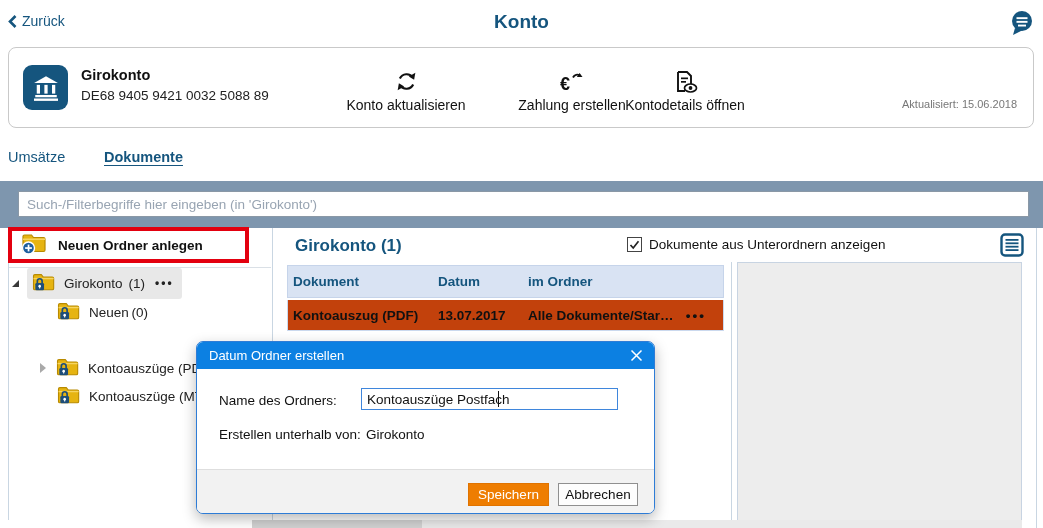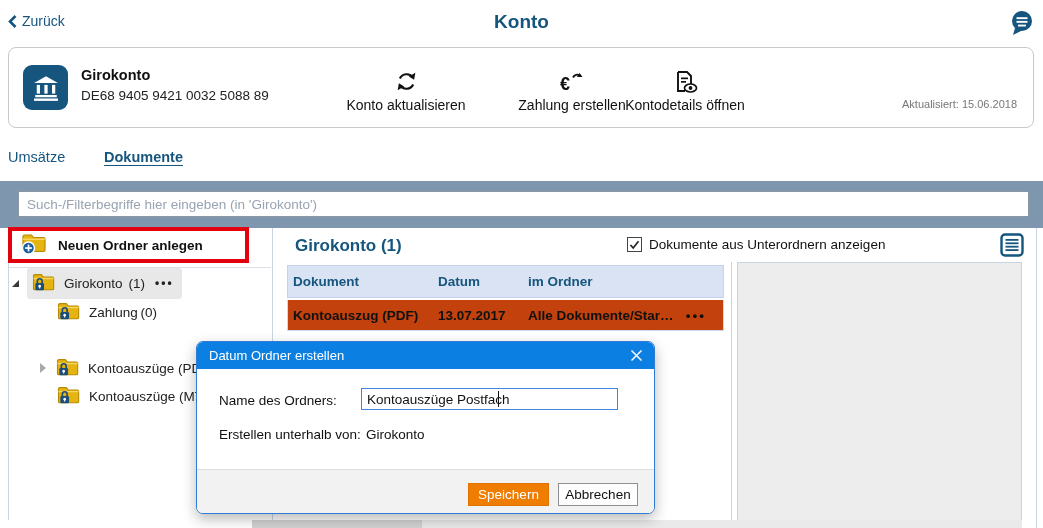--- a/index.html
+++ b/index.html
@@ -231,21 +231,21 @@
     <span>
       <svg width="27" height="22" viewBox="0 0 28 24">
         <path d="M2 5.5 q0-1.5 1.5-1.5 h7 l2 2.5 h10 q1.5 0 1.5 1.5 v11 q0 1.5 -1.5 1.5 h-19 q-1.5 0 -1.5-1.5 Z" fill="#E6B411" stroke="#B88A00" stroke-width="1.2"></path>
         <path d="M2 9 h22 v-1.5 h-22 Z" fill="#F6D561"></path>
         <rect x="4" y="13" width="9.5" height="8" rx="1.5" fill="#1D4E79"></rect>
         <path d="M6.2 13 v-2 a2.6 2.6 0 0 1 5.2 0 v2" fill="none" stroke="#1D4E79" stroke-width="1.8"></path>
         <circle cx="8.75" cy="16.5" r="1.4" fill="#fff"></circle>
         <rect x="8.2" y="16.5" width="1.1" height="2.6" fill="#fff"></rect>
       </svg>
     </span>
-    <span><span>Zahlung</span> <span>(0)</span></span>
+    <span><span>Neuen</span> <span>(0)</span></span>
   </div>
 
 
   <div class="tree-row tr-3">
     <span class="exp-closed"></span>
     <span>
       <svg width="27" height="22" viewBox="0 0 28 24">
         <path d="M2 5.5 q0-1.5 1.5-1.5 h7 l2 2.5 h10 q1.5 0 1.5 1.5 v11 q0 1.5 -1.5 1.5 h-19 q-1.5 0 -1.5-1.5 Z" fill="#E6B411" stroke="#B88A00" stroke-width="1.2"></path>
         <path d="M2 9 h22 v-1.5 h-22 Z" fill="#F6D561"></path>
         <rect x="4" y="13" width="9.5" height="8" rx="1.5" fill="#1D4E79"></rect>

